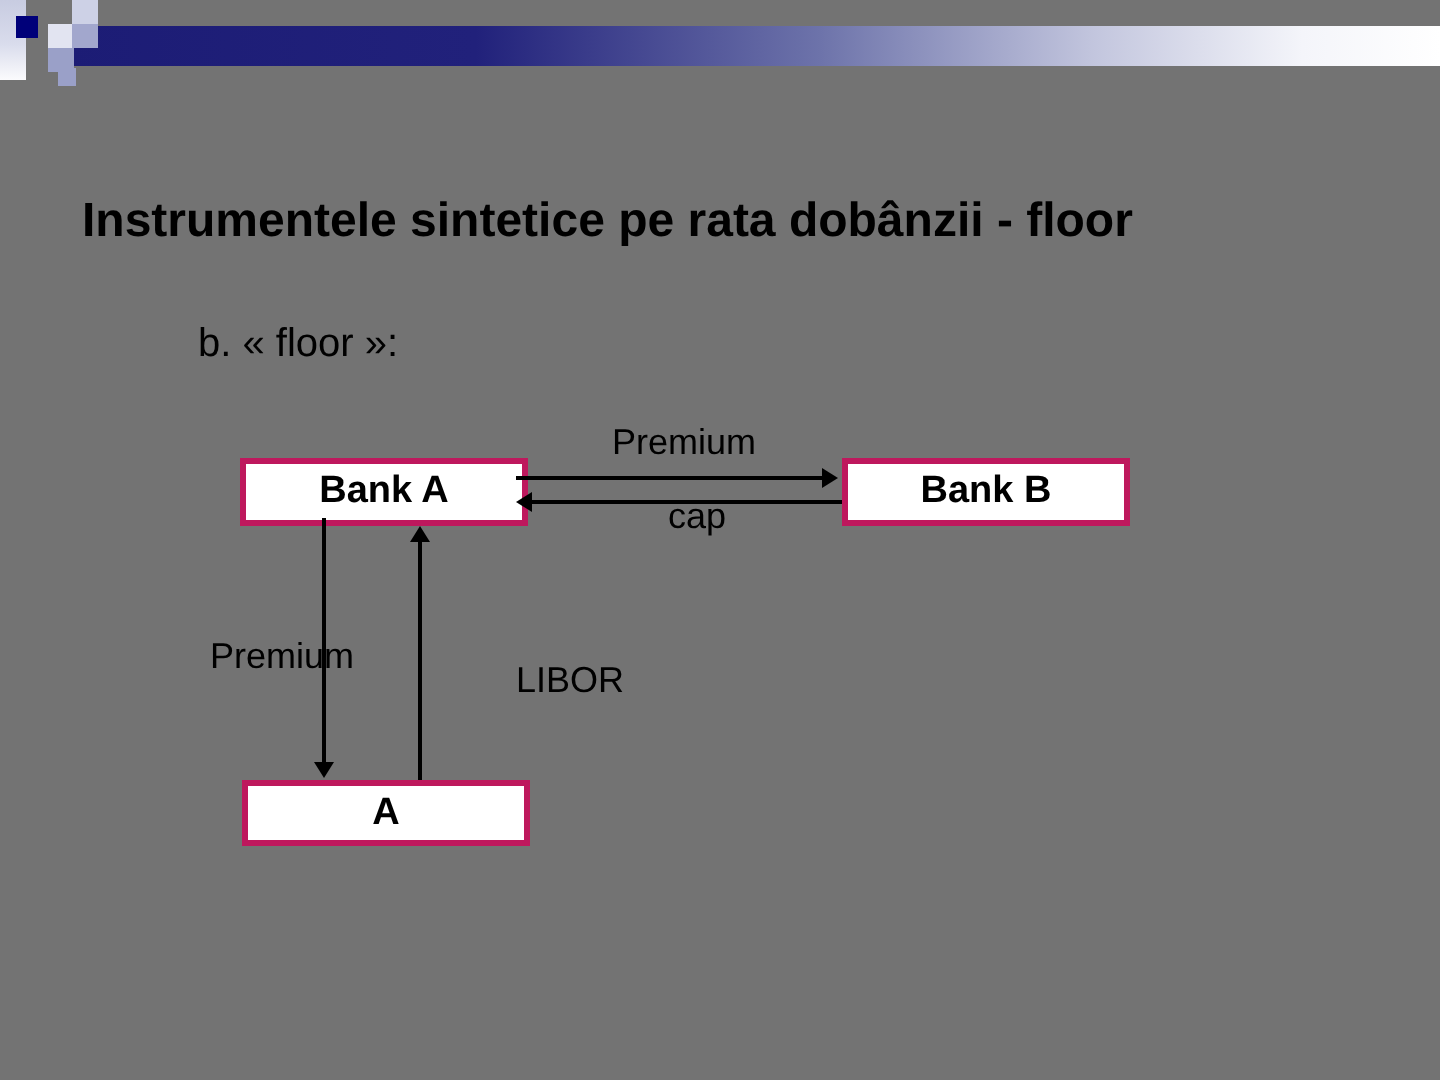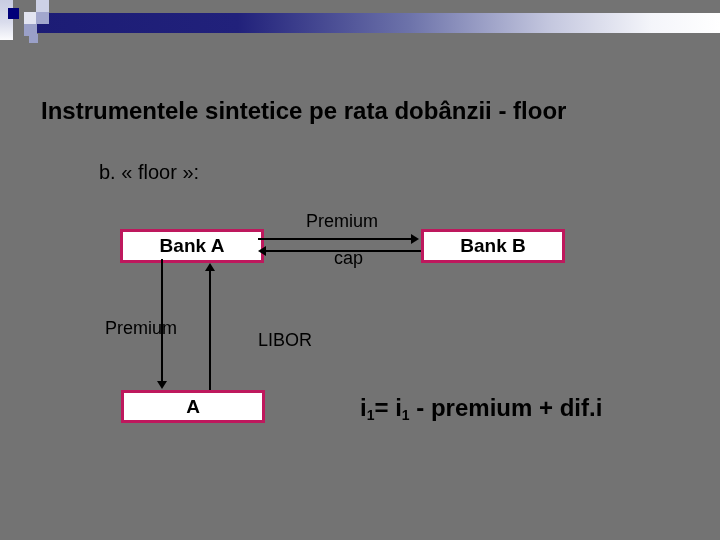--- a/index.html
+++ b/index.html
@@ -84,15 +84,14 @@
 
   <div class="hline line-top"></div>
   <div class="ah ah-right"></div>
   <div class="hline line-bot"></div>
   <div class="ah ah-left"></div>
   <div class="vline line-credit"></div>
   <div class="ah ah-down"></div>
   <div class="vline line-libor"></div>
   <div class="ah ah-up"></div>
 
-  <div class="formula"><span>i</span><sub>1</sub><span>= i</span><sub>1</sub><span> - premium + dif.i</span></div>
 
 </div>
 
 </body></html>

